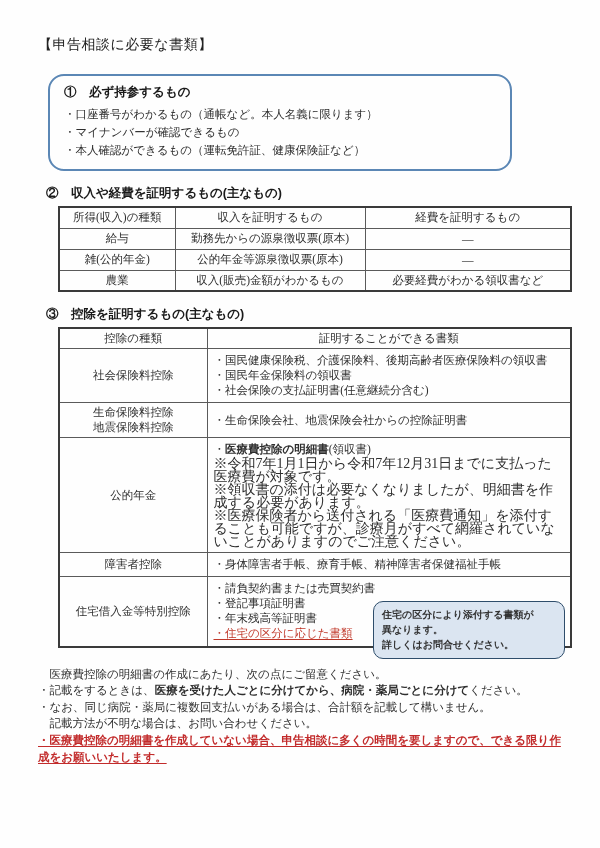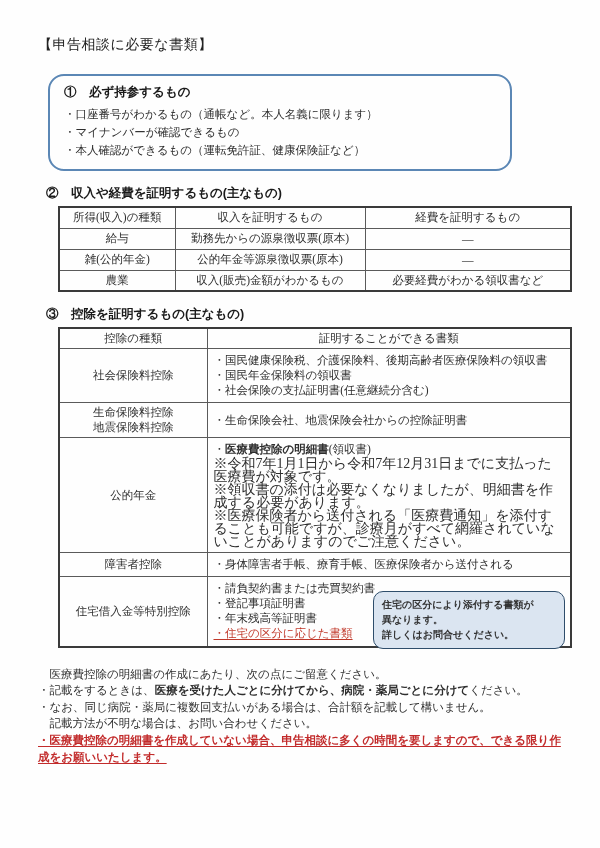--- a/index.html
+++ b/index.html
@@ -63,21 +63,21 @@
     font-weight:bold; font-size:11.5px;
   }
   .note-line { font-size:14px; line-height:13px; color:#2e2e2e; }
   .red-underline {
     color:#c0392b;
     text-decoration:underline;
     text-underline-offset:2px;
   }
   .housing-cell { position:relative; height:70px; }
   .callout {
-    position:absolute; right:5px; top:14px;
+    position:absolute; right:5px; top:24px;
     box-sizing:border-box;
     width:192px; height:58px;
     background:#dbe5f1;
     border:1.5px solid #2e4d6b;
     border-radius:10px;
     padding:5px 8px;
     font-family:"Liberation Sans", sans-serif;
     font-weight:bold; font-size:10px; line-height:15px; color:#333;
   }
   
@@ -174,21 +174,21 @@
       <td class="label-cell">公的年金</td>
       <td class="content-cell">
         <div class="cell-line"><span>・</span><span class="lead-bold">医療費控除の明細書</span><span>(領収書)</span></div>
         <div class="note-line">※令和7年1月1日から令和7年12月31日までに支払った医療費が対象です。</div>
         <div class="note-line">※領収書の添付は必要なくなりましたが、明細書を作成する必要があります。</div>
         <div class="note-line">※医療保険者から送付される「医療費通知」を添付することも可能ですが、診療月がすべて網羅されていないことがありますのでご注意ください。</div>
       </td>
     </tr>
     <tr>
       <td class="label-cell">障害者控除</td>
-      <td class="content-cell">・身体障害者手帳、療育手帳、医療保険者から送付される</td>
+      <td class="content-cell">・身体障害者手帳、療育手帳、精神障害者保健福祉手帳</td>
     </tr>
     <tr>
       <td class="label-cell">住宅借入金等特別控除</td>
       <td class="content-cell housing-cell">
         <div class="cell-line">・請負契約書または売買契約書</div>
         <div class="cell-line">・登記事項証明書</div>
         <div class="cell-line">・年末残高等証明書</div>
         <div class="cell-line red-underline">・住宅の区分に応じた書類</div>
         <div class="callout">
           <div>住宅の区分により添付する書類が</div>

